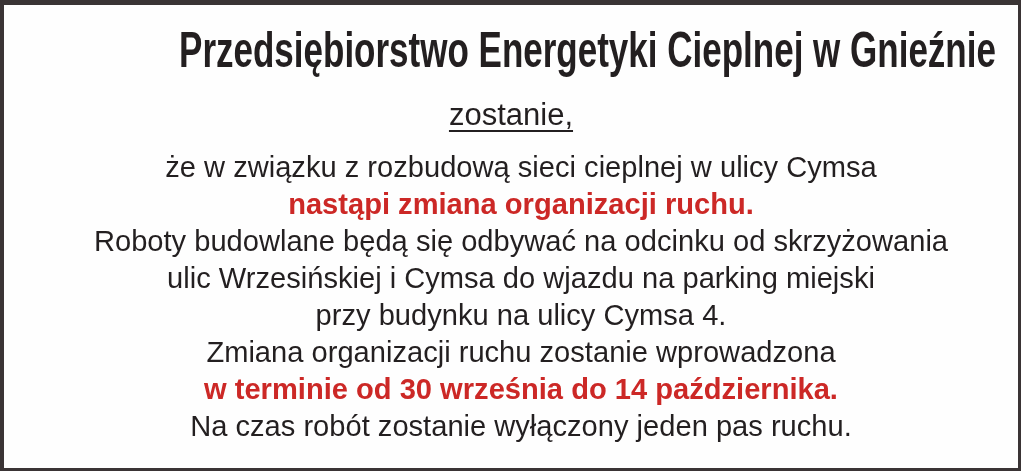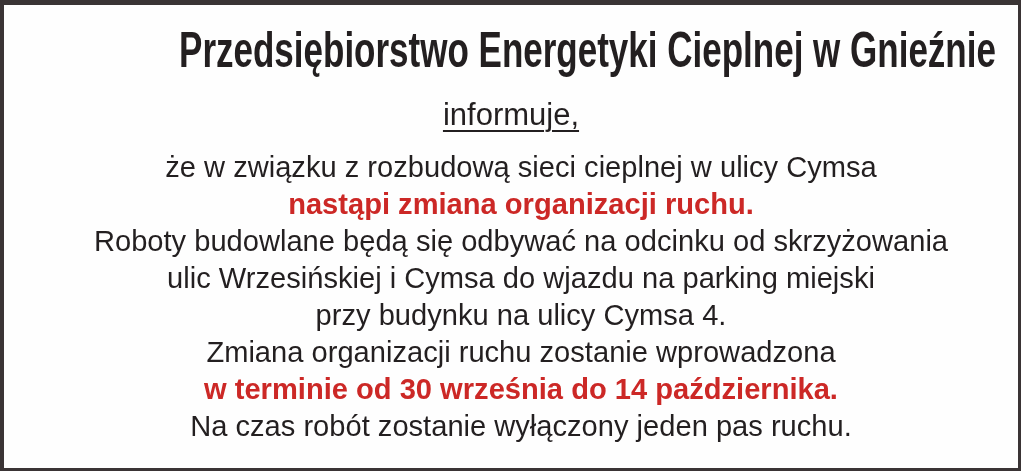--- a/index.html
+++ b/index.html
@@ -78,21 +78,21 @@
 
 <div class="sheet">
   <div class="frame">
     <div class="content">
 
       <div class="title">
         <span class="condensed">Przedsiębiorstwo Energetyki Cieplnej w Gnieźnie</span>
       </div>
 
       <div class="subtitle">
-        <span class="underlined">informuje,</span>
+        <span class="underlined">zostanie,</span>
       </div>
 
       <div class="body-text">
         <div class="line">że w związku z rozbudową sieci cieplnej w ulicy Cymsa</div>
         <div class="line emphasis">nastąpi zmiana organizacji ruchu.</div>
         <div class="line">Roboty budowlane będą się odbywać na odcinku od skrzyżowania</div>
         <div class="line">ulic Wrzesińskiej i Cymsa do wjazdu na parking miejski</div>
         <div class="line">przy budynku na ulicy Cymsa 4.</div>
         <div class="line">Zmiana organizacji ruchu zostanie wprowadzona</div>
         <div class="line emphasis">w terminie od 30 września do 14 października.</div>

